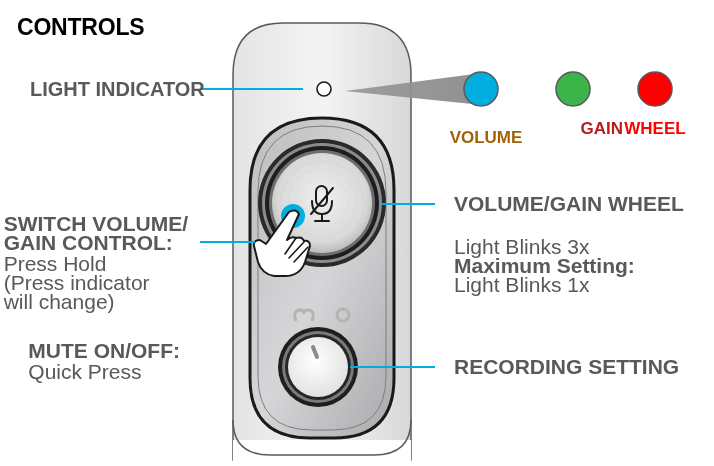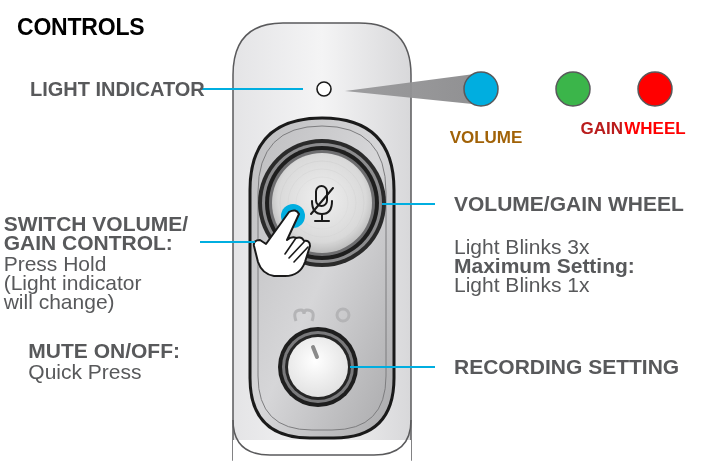--- a/index.html
+++ b/index.html
@@ -107,21 +107,21 @@
 <div class="abs label bold" style="left:30px; top:80px; font-size:20px;">LIGHT INDICATOR</div>
 
 <div class="abs state-label" style="left:436px; top:128px; color:#a16207;">VOLUME</div>
 <div class="abs state-label" style="left:523px; top:119px; color:#b91c1c;text-align:right;">GAIN</div>
 <div class="abs state-label" style="left:605px; top:119px; color:#ff0000;">WHEEL</div>
 
 <div class="abs label right-align" style="right:526px; top:214px;">
   <div class="bold">SWITCH VOLUME/</div>
   <div class="bold">GAIN CONTROL:</div>
   <div style="margin-top:2px;">Press Hold</div>
-  <div>(Light indicator</div>
+  <div>(Press indicator</div>
   <div>will change)</div>
 </div>
 
 <div class="abs label right-align" style="right:534px; top:341px;">
   <div class="bold">MUTE ON/OFF:</div>
   <div style="margin-top:2px;">Quick Press</div>
 </div>
 
 <div class="abs label bold" style="left:454px; top:194px;">VOLUME/GAIN WHEEL</div>
 <div class="abs label" style="left:454px; top:237px;">

